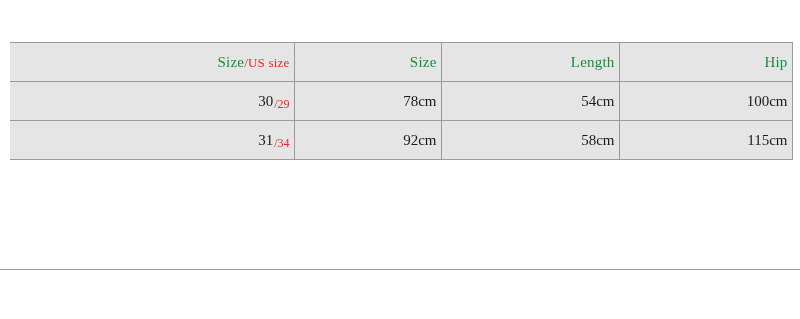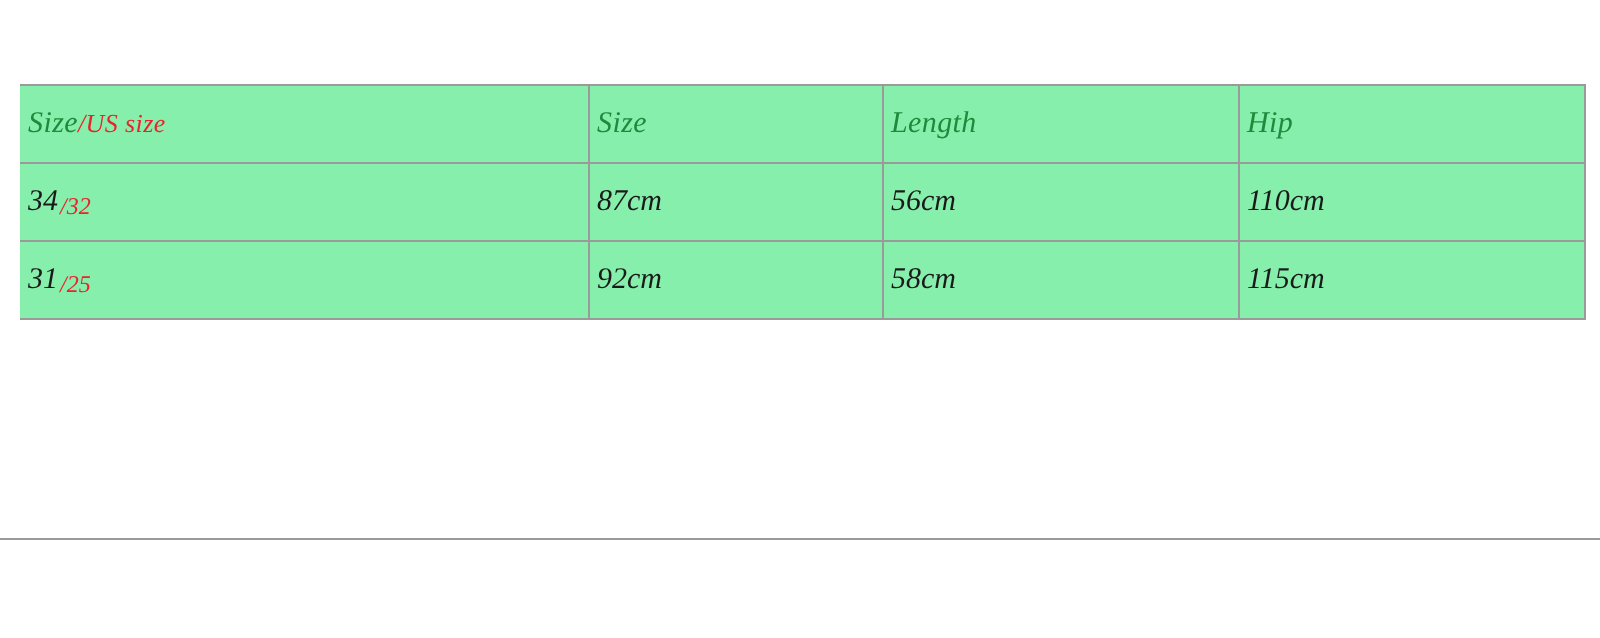--- a/index.html
+++ b/index.html
@@ -37,25 +37,24 @@
   }
 
   table.size-table td,
   table.size-table th {
     border-top: 1px solid #9a9a9a;
     border-bottom: 1px solid #9a9a9a;
     border-right: 1px solid #9a9a9a;
     border-left: none;
     height: 38px;
     padding: 0 4px;
-    text-align: left;
+    text-align: right;
     vertical-align: middle;
     font-weight: normal;
-    background: #86efac;
-    font-style: italic;
+    background: #e5e5e5;
   }
 
   
   table.size-table td:first-child,
   table.size-table th:first-child {
     border-left: none;
   }
 
   
   col.c-size   { width: 284px; }
@@ -125,27 +124,27 @@
         <tr>
           <th class="hdr-cell"><span class="hdr-size-main">Size</span><span class="hdr-size-sub">/US size</span></th>
           <th class="hdr-cell hdr-green">Size</th>
           <th class="hdr-cell hdr-green">Length</th>
           <th class="hdr-cell hdr-green">Hip</th>
         </tr>
       </thead>
 
       <tbody>
         <tr>
-          <td class="val-cell"><span class="size-main">34</span><span class="size-sub">/32</span></td>
-          <td class="val-cell">87cm</td>
-          <td class="val-cell">56cm</td>
-          <td class="val-cell">110cm</td>
+          <td class="val-cell"><span class="size-main">30</span><span class="size-sub">/29</span></td>
+          <td class="val-cell">78cm</td>
+          <td class="val-cell">54cm</td>
+          <td class="val-cell">100cm</td>
         </tr>
         <tr>
-          <td class="val-cell"><span class="size-main">31</span><span class="size-sub">/25</span></td>
+          <td class="val-cell"><span class="size-main">31</span><span class="size-sub">/34</span></td>
           <td class="val-cell">92cm</td>
           <td class="val-cell">58cm</td>
           <td class="val-cell">115cm</td>
         </tr>
       </tbody>
     </table>
   </div>
 
   <div class="bottom-rule"></div>
 

